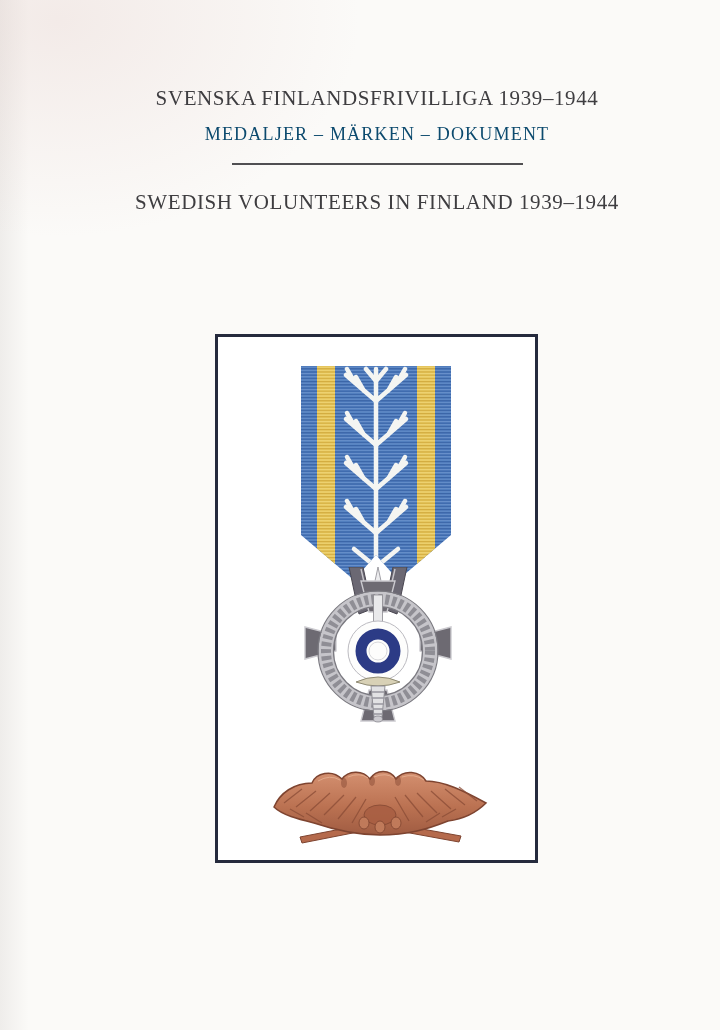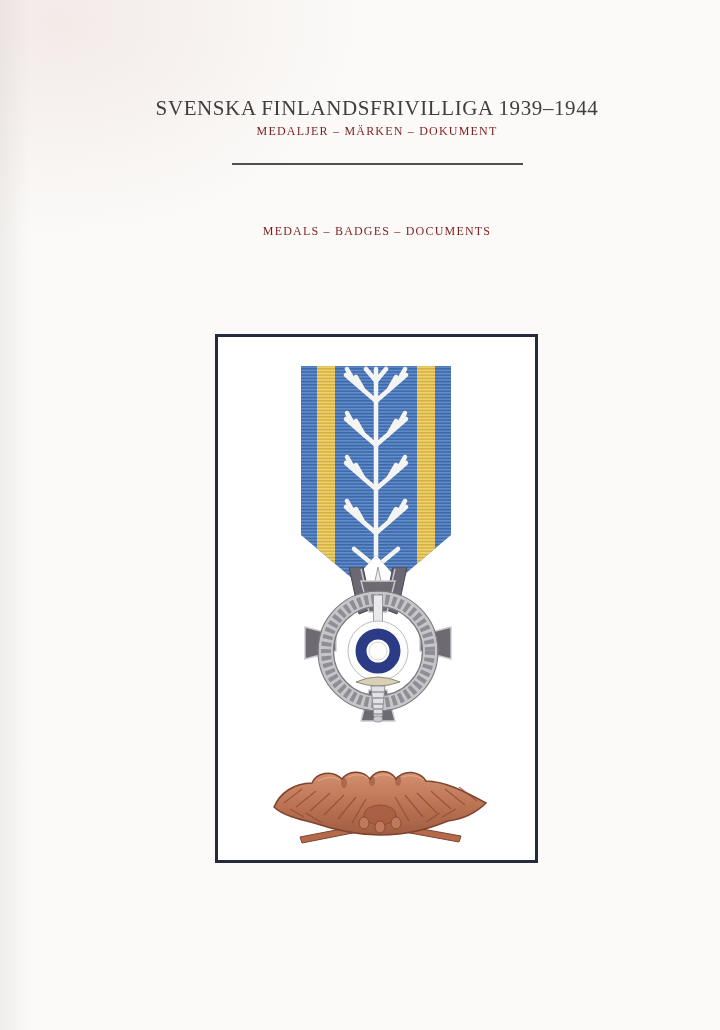--- a/index.html
+++ b/index.html
@@ -11,46 +11,46 @@
       linear-gradient(90deg, rgba(130,120,115,0.10), rgba(130,120,115,0) 4%),
       radial-gradient(140% 120% at 50% 45%, rgba(0,0,0,0) 72%, rgba(100,95,90,0.07) 100%),
       #fbfaf8;
   }
   .page{position:relative;width:720px;height:1030px;}
   .center-line{
     position:absolute;left:377px;transform:translateX(-50%);
     white-space:nowrap;color:#3e3d40;
   }
   .title-main{font-size:21px;letter-spacing:0.6px;}
-  .title-sub{font-size:12px;letter-spacing:1.2px;color:#7f1d1d;}
+  .title-sub{font-size:18px;letter-spacing:1.2px;color:#0c4a6e;}
   .divider{
     position:absolute;left:232px;top:163px;width:291px;height:2px;
     background:#504f52;
   }
   .frame{
     position:absolute;left:215px;top:334px;width:317px;height:523px;
     border:3px solid #252a3d;background:#ffffff;
   }
   .frame svg{position:absolute;}
   .svg-ribbon{left:82px;top:28px;}
   .svg-medal{left:84px;top:230px;}
   .svg-badge{left:50px;top:430px;}
   .author{font-size:23px;letter-spacing:0.5px;color:#39383b;}
 </style>
 </head>
 <body>
 
 <div class="page">
 
-  <div class="center-line title-main" style="top:96px">SVENSKA FINLANDSFRIVILLIGA 1939–1944</div>
+  <div class="center-line title-main" style="top:86px">SVENSKA FINLANDSFRIVILLIGA 1939–1944</div>
   <div class="center-line title-sub" style="top:124px">MEDALJER – MÄRKEN – DOKUMENT</div>
 
   <div class="divider"></div>
 
-  <div class="center-line title-sub" style="top:224px">MEDALS – BADGES – DOCUMENTS</div>
+  <div class="center-line title-main" style="top:190px">SWEDISH VOLUNTEERS IN FINLAND 1939–1944</div>
 
   <div class="frame">
 
     <svg class="svg-ribbon" width="152" height="228" viewBox="0 0 152 228">
       <defs>
         <pattern id="ribweave" width="6" height="3.2" patternUnits="userSpaceOnUse">
           <rect width="6" height="3.2" fill="#4a79bc"></rect>
           <rect width="6" height="1.1" fill="#3a64a6"></rect>
           <rect y="1.9" width="6" height="0.7" fill="#7b9fd4"></rect>
         </pattern>

